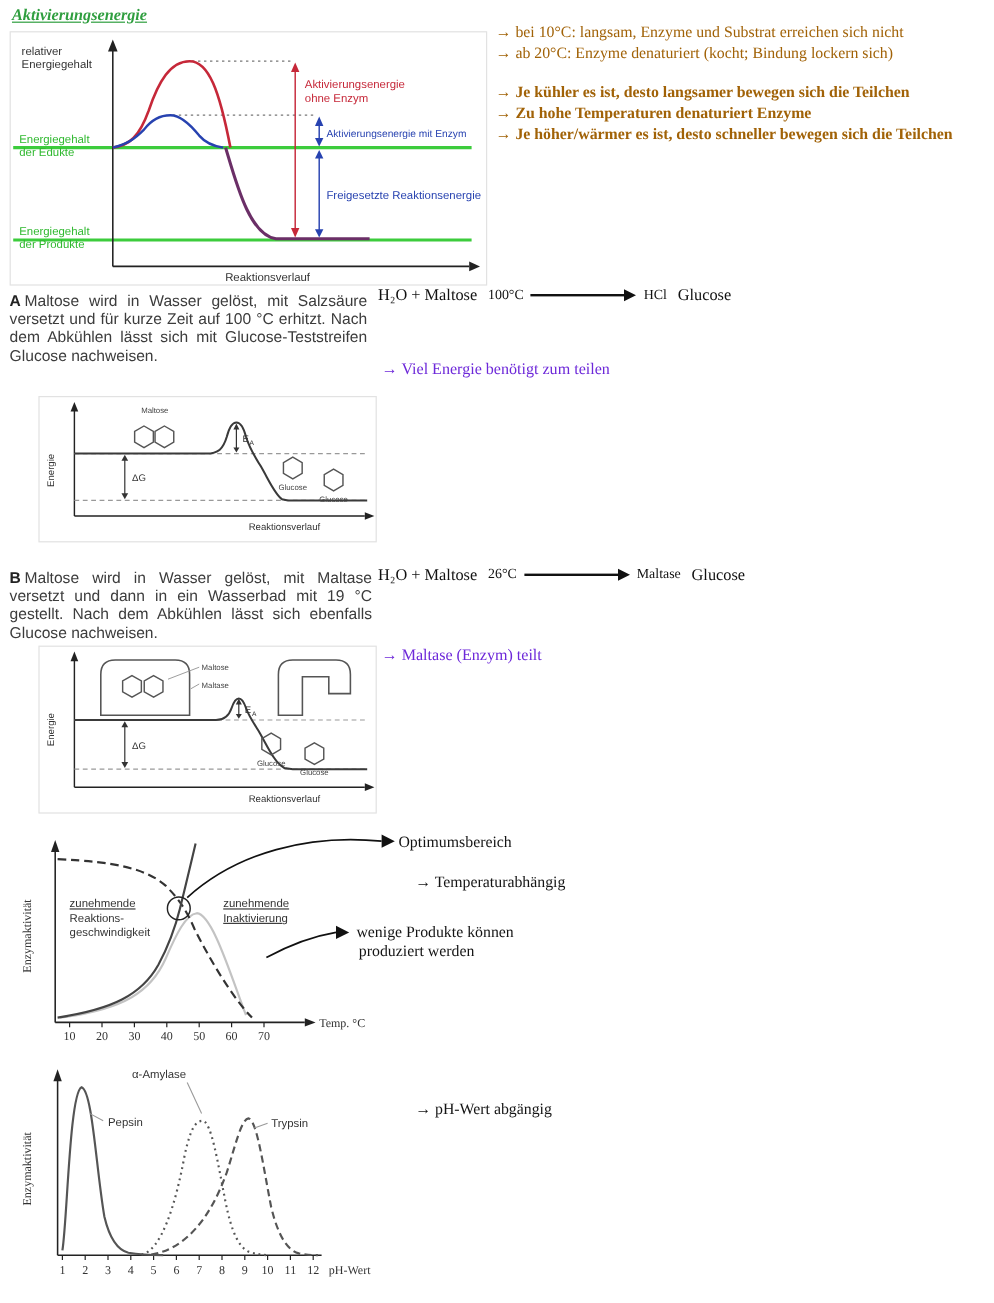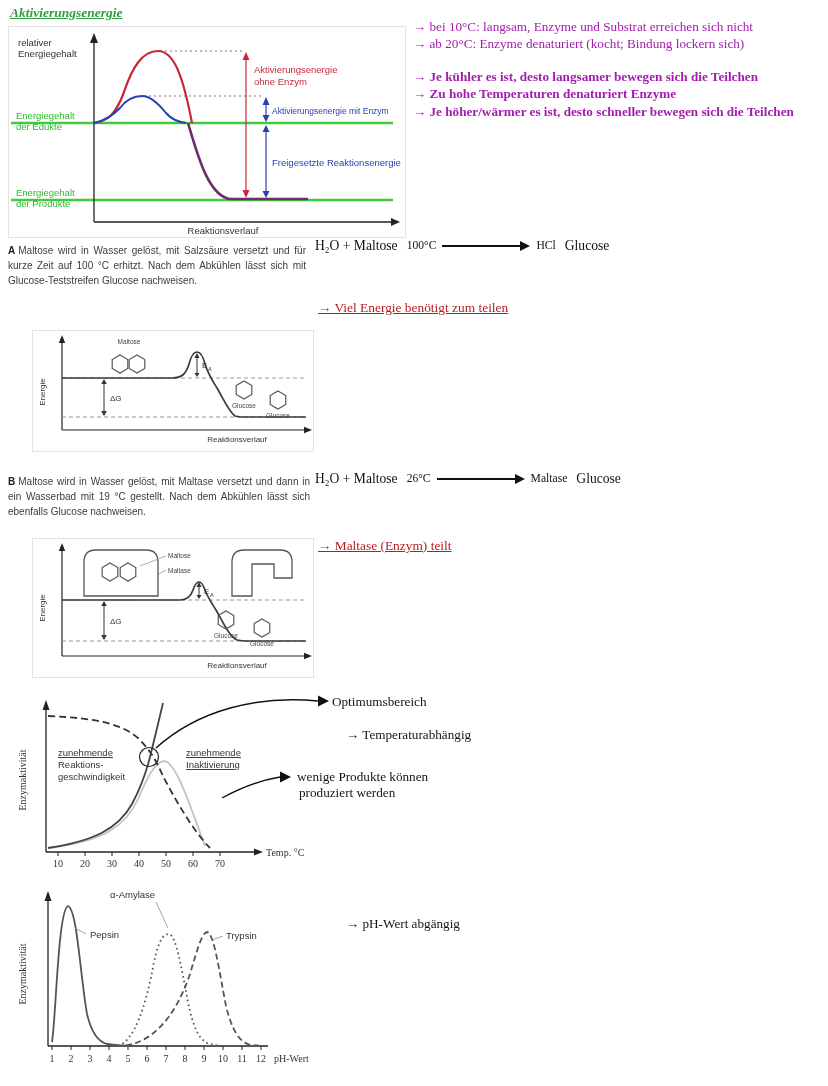--- a/index.html
+++ b/index.html
@@ -1,27 +1,27 @@
 <!DOCTYPE html>
 <html><head>
 <meta charset="utf-8">
 <style>
   *{box-sizing:border-box;margin:0;padding:0;}
   html,body{width:828px;height:1086px;}
   body{position:relative;background:#fff;font-family:"Liberation Serif",serif;overflow:hidden;}
   .title{position:absolute;left:10px;top:5px;font-style:italic;font-weight:700;font-size:13.5px;
          color:#2f9e3f;text-decoration:underline;}
   .notes{position:absolute;left:413px;top:18px;width:406px;}
-  .note{font-size:13.2px;line-height:17.4px;color:#a21caf;padding-left:16px;text-indent:-16px;}
+  .note{font-size:13.2px;line-height:17.4px;color:#a16207;padding-left:16px;text-indent:-16px;}
   .note.b{font-weight:700;}
   .gap{height:15px;}
-  .para{position:absolute;font-family:"Liberation Sans",sans-serif;font-size:10px;line-height:15.2px;
+  .para{position:absolute;font-family:"Liberation Sans",sans-serif;font-size:13px;line-height:15.2px;
         color:#3c3c3c;text-align:justify;}
   .para b{color:#222;margin-right:3px;}
-  .handnote{position:absolute;font-size:13.4px;color:#b91c1c;text-decoration:underline;}
+  .handnote{position:absolute;font-size:13.4px;color:#6d28d9;}
   .equation{position:absolute;display:flex;align-items:center;font-size:13.6px;color:#111;}
   .eq-arrow{display:inline-flex;flex-direction:row;align-items:center;margin:0 3px;}
   .eq-cond{font-size:11.6px;line-height:14px;padding:0 6px;text-align:center;}
   .eq-shaft{display:flex;align-items:center;width:88px;}
   .eq-line{flex:1;height:1.5px;background:#111;}
   .eq-head{width:0;height:0;border-left:10px solid #111;border-top:5.5px solid transparent;
            border-bottom:5.5px solid transparent;}
   svg{position:absolute;overflow:visible;}
   svg text{font-family:"Liberation Sans",sans-serif;}
   .t9{font-size:9.5px;fill:#333;}

